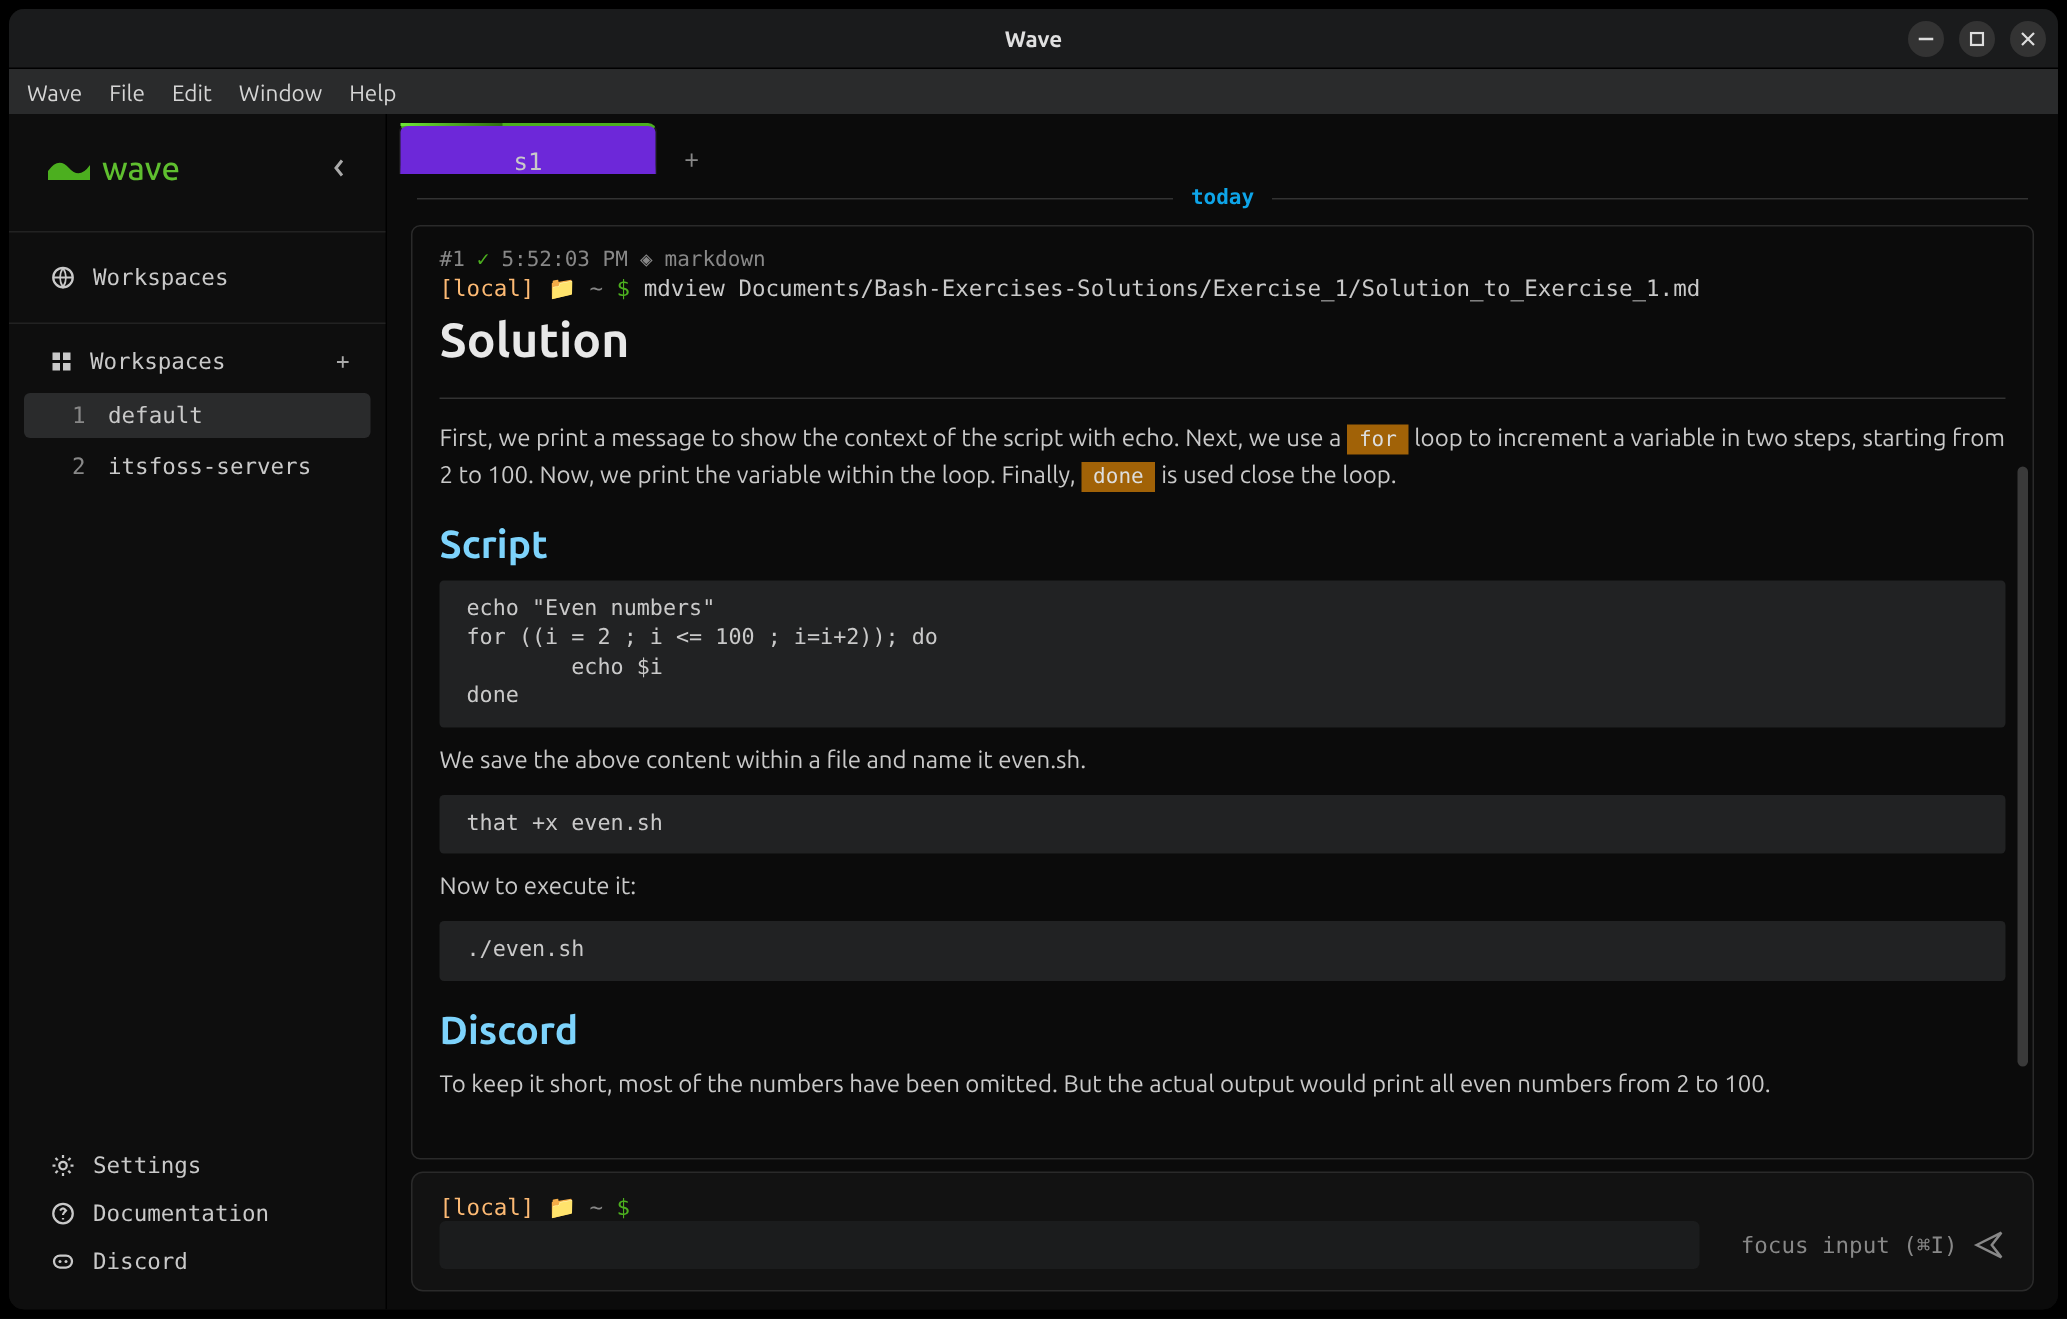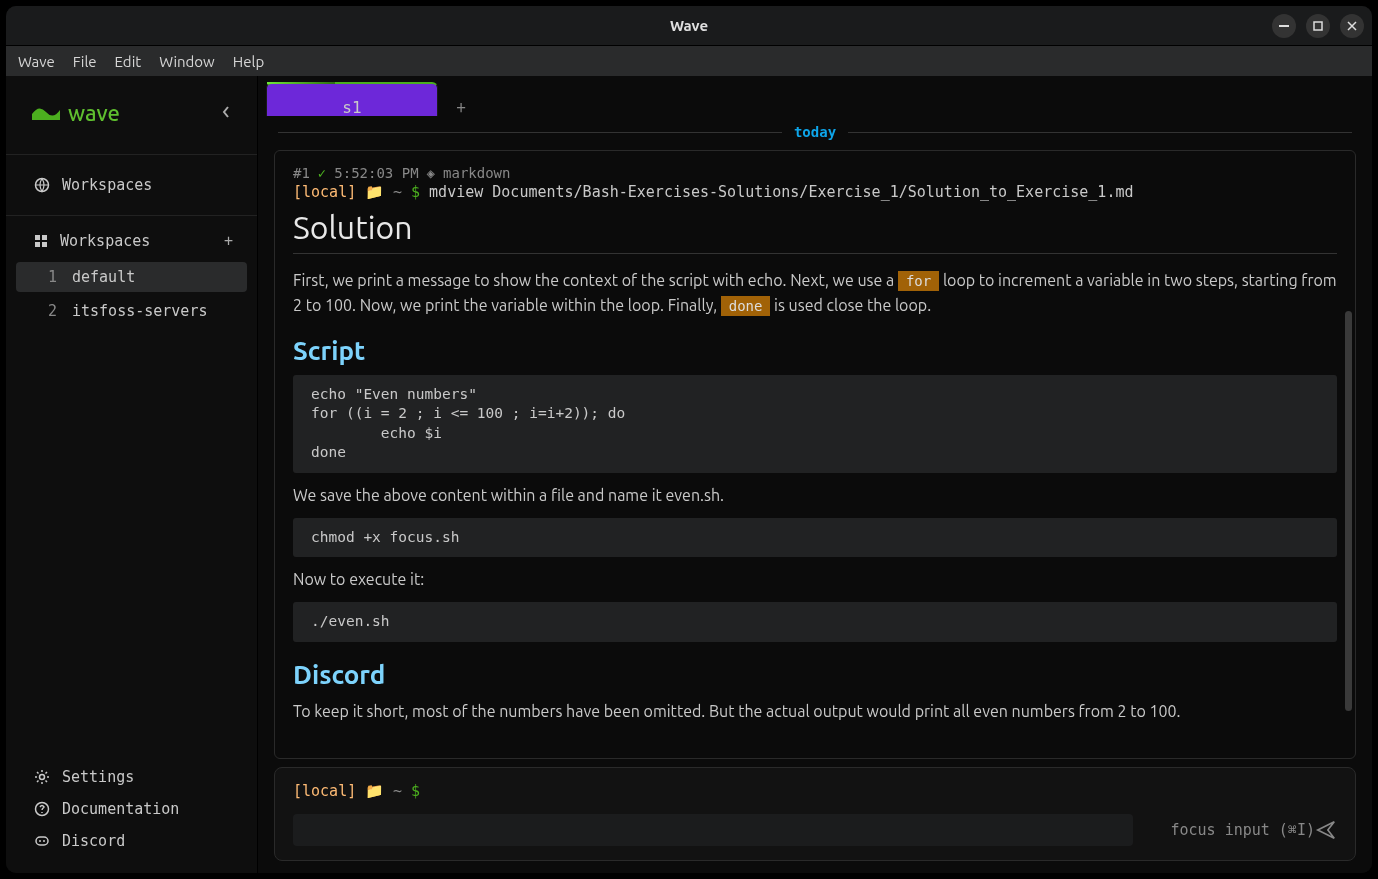--- a/index.html
+++ b/index.html
@@ -198,23 +198,23 @@
 .prompt-path { color:#888; }
 .prompt-dollar { color:#4caf1f; }
 .prompt-cmd { color:#c9c9c9; }
 .rendered {
   font-family: -apple-system,'Segoe UI',Ubuntu,sans-serif;
   margin-top: 8px;
 }
 .rendered h1 {
   font-size: 32px;
   color: #e8e8e8;
-  font-weight: 400;
+  font-weight: 700;
   border-bottom: 1px solid #333;
-  padding-bottom: 8px;
+  padding-bottom: 20px;
   margin-bottom: 14px;
 }
 .rendered h2 {
   font-size: 26px;
   color: #7dd3fc;
   font-weight: 700;
   margin: 18px 0 10px;
 }
 .rendered p {
   font-size: 16px;
@@ -249,22 +249,22 @@
 }
 .input-block {
   margin: 0 16px 12px;
   border: 1px solid #2a2a2a;
   border-radius: 8px;
   padding: 12px 18px 14px;
   font-family: monospace;
   background: #121212;
 }
 .input-row {
-  display:flex; align-items:center; 
-  margin-top: 14px;
+  display:flex; align-items:center; gap:10px;
+  margin-top: 0;
 }
 .cmd-input {
   flex:1;
   height: 32px;
   background: #1b1c1d;
   border:none;
   border-radius:4px;
   max-width: 840px;
 }
 .focus-hint { color:#888; font-size:15px; margin-left:auto; }
@@ -424,21 +424,21 @@
           <h1>Solution</h1>
           <p>
             <span>First, we print a message to show the context of the script with echo. Next, we use a </span><code class="inline">for</code><span> loop to increment a variable in two steps, starting from 2 to 100. Now, we print the variable within the loop. Finally, </span><code class="inline">done</code><span> is used close the loop.</span>
           </p>
           <h2>Script</h2>
           <pre>echo "Even numbers"
 for ((i = 2 ; i &lt;= 100 ; i=i+2)); do
         echo $i
 done</pre>
           <p>We save the above content within a file and name it even.sh.</p>
-          <pre>chmod +x focus.sh</pre>
+          <pre>that +x even.sh</pre>
           <p>Now to execute it:</p>
           <pre>./even.sh</pre>
           <h2>Discord</h2>
           <p>To keep it short, most of the numbers have been omitted. But the actual output would print all even numbers from 2 to 100.</p>
         </div>
       </div>
 
       <div class="input-block">
         <div class="prompt-line">
           <span class="prompt-local">[local]</span>

